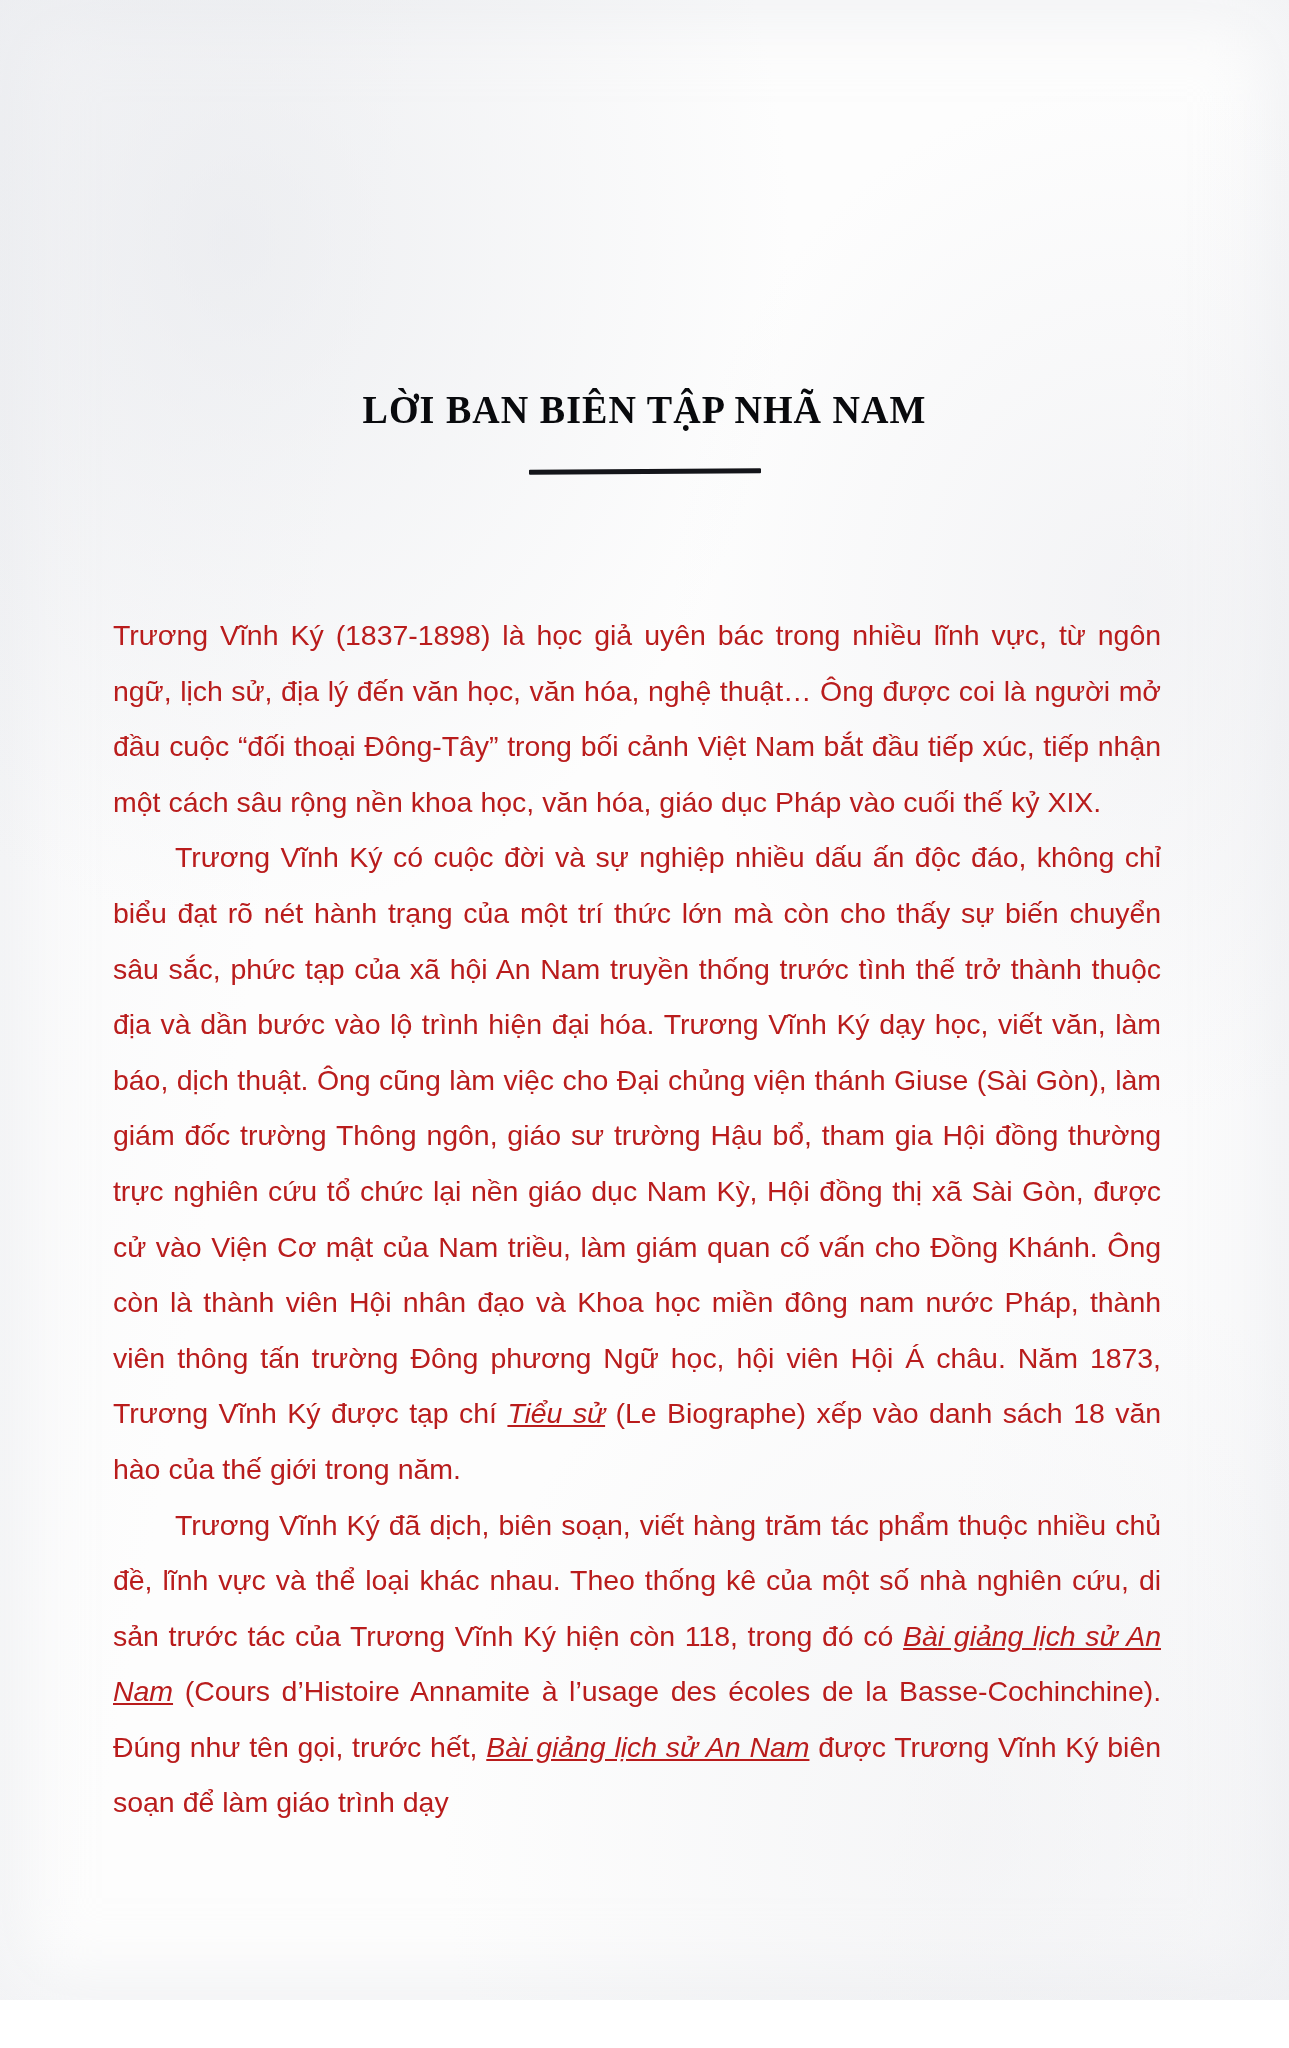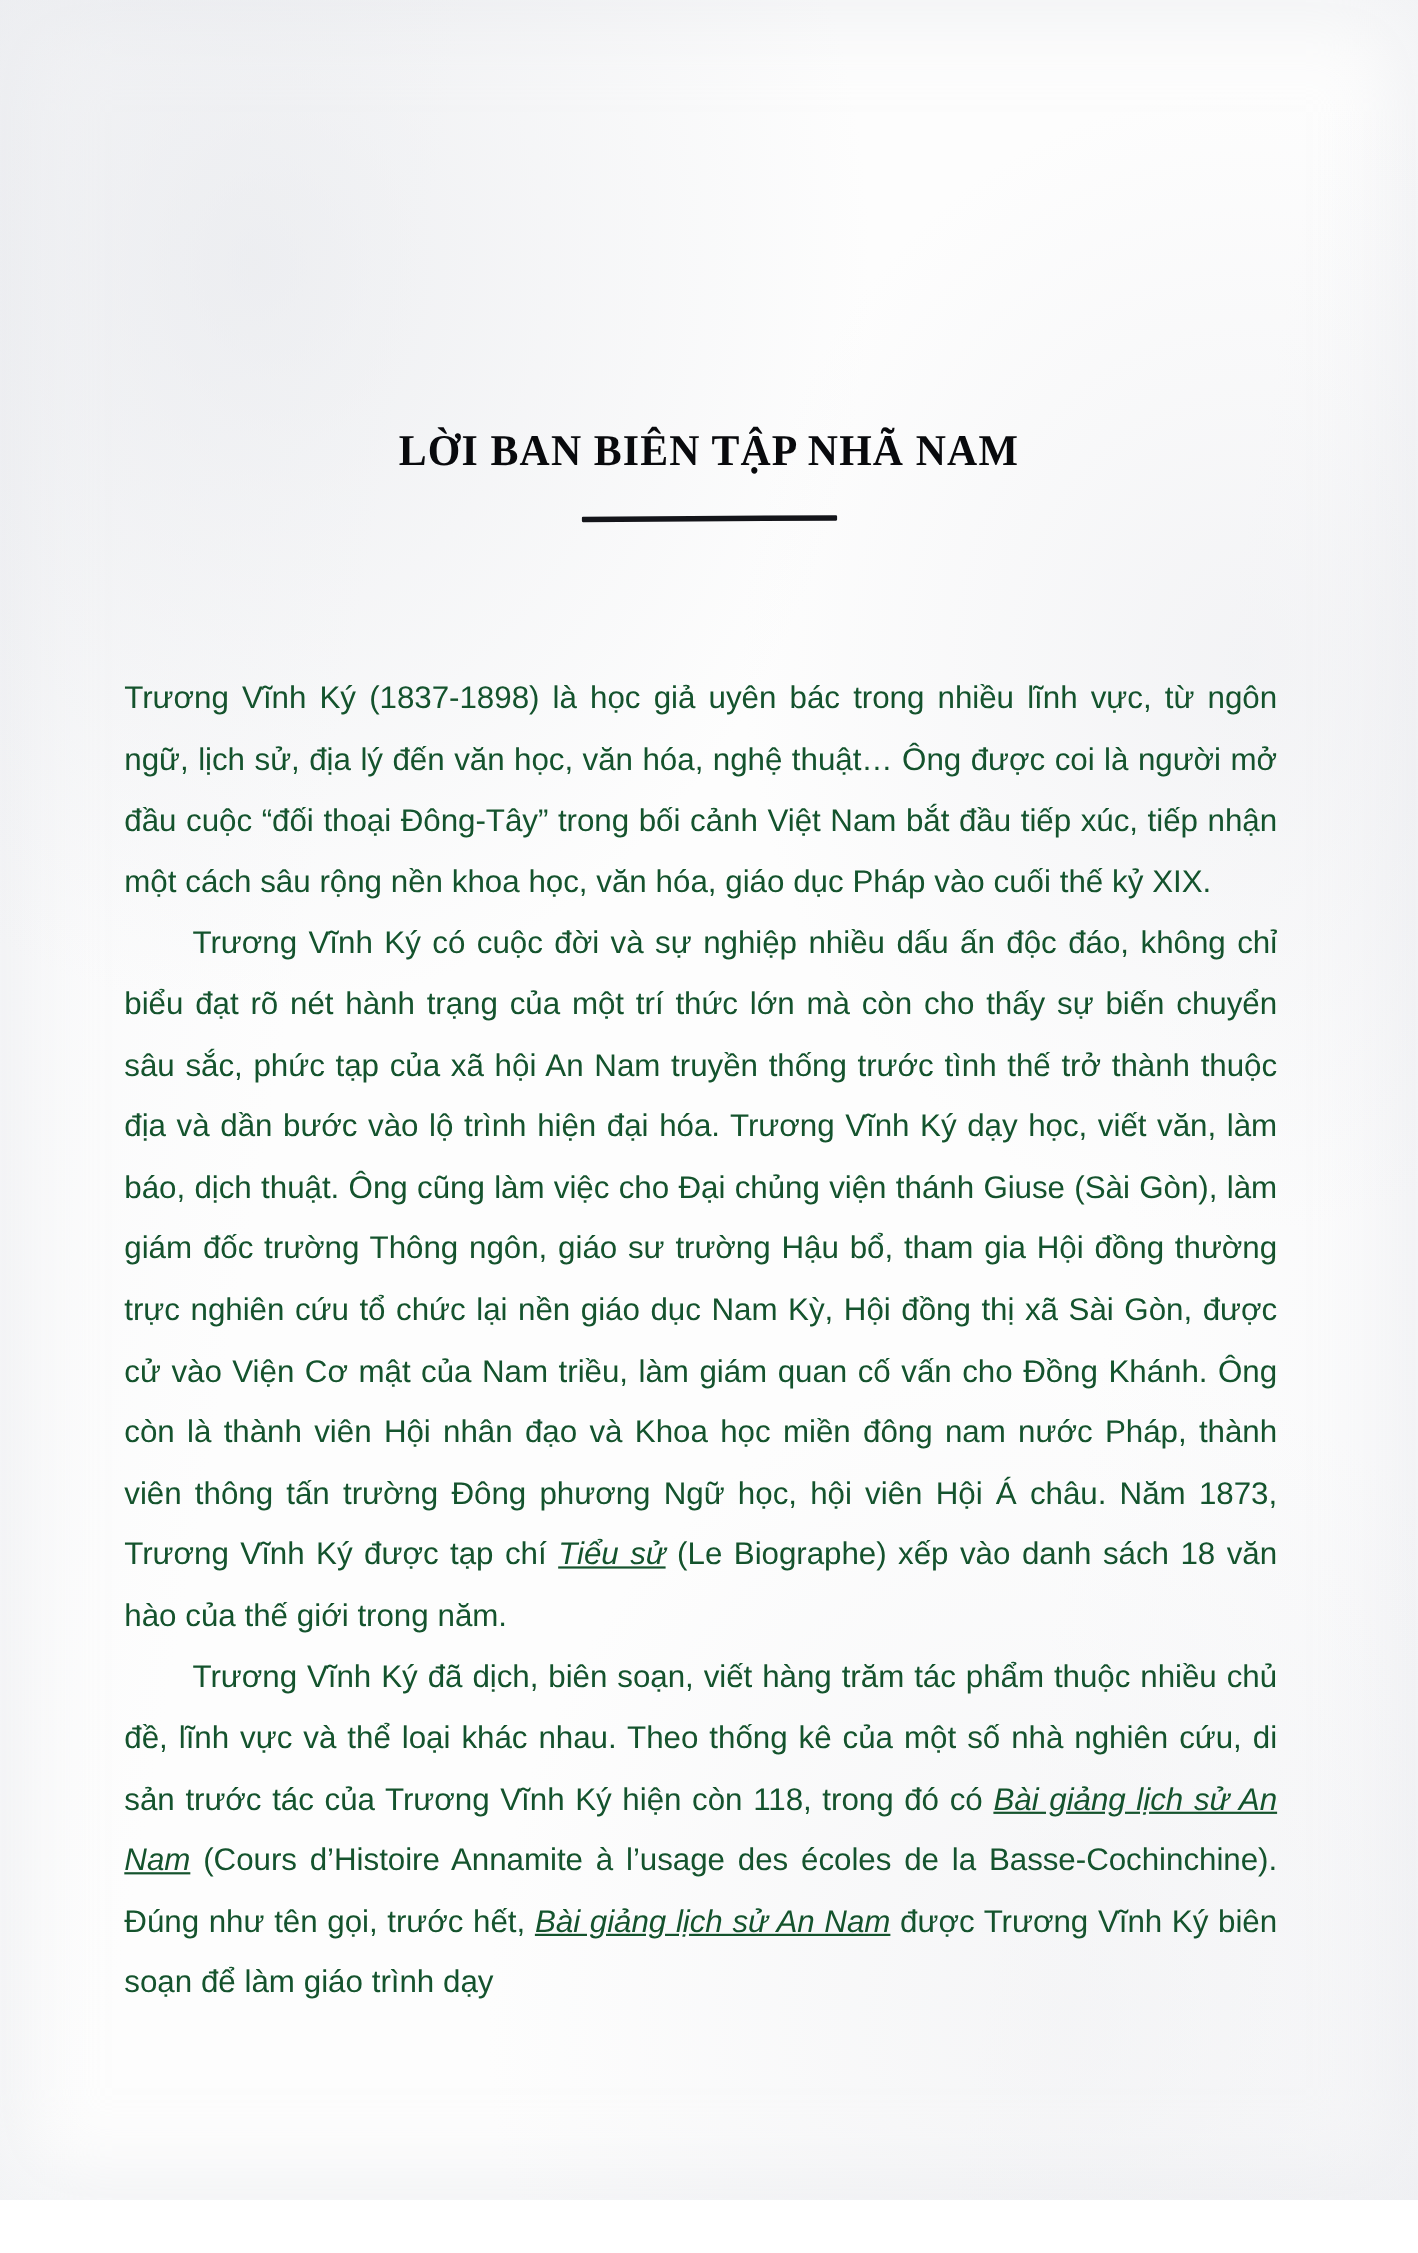--- a/index.html
+++ b/index.html
@@ -94,21 +94,21 @@
     top: 608px;
     width: 1048px;
     z-index: 5;
   }
   .para {
     margin: 0;
     font-size: 28.5px;
     line-height: 55.6px;
     text-align: justify;
     text-justify: inter-word;
-    color: #14532d;
+    color: #b91c1c;
     letter-spacing: -0.05px;
     word-spacing: 0.2px;
   }
   .para.indent {
     text-indent: 62px;
   }
   .para em {
     font-style: italic;
     text-decoration: underline;
   }

